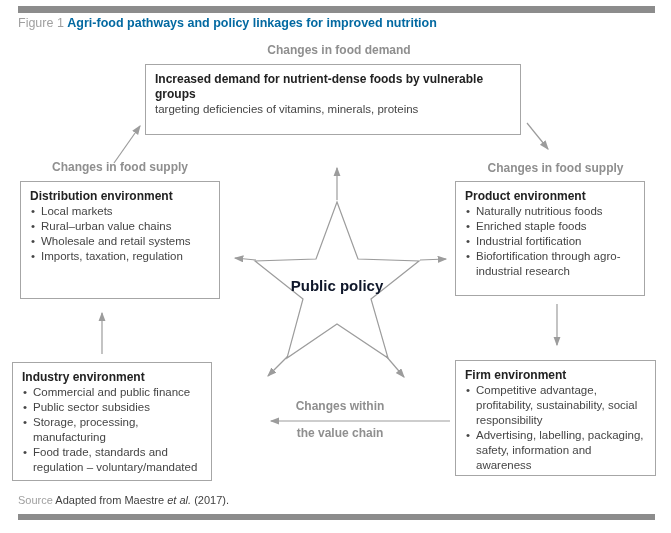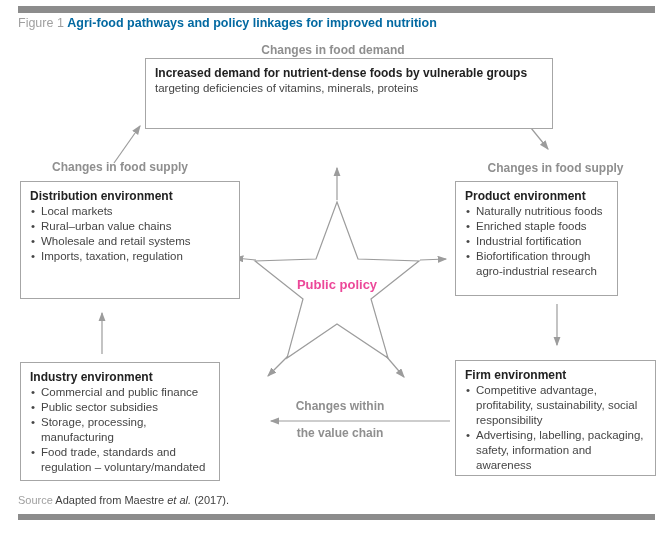--- a/index.html
+++ b/index.html
@@ -13,40 +13,40 @@
   .rule-top { top:6px; height:7px; }
   .rule-bottom { top:514px; height:6px; }
   .fig-caption { position:absolute; left:18px; top:16px; font-size:12.5px; }
   .fig-label { color:var(--muted); }
   .fig-title { color:#0369a1; font-weight:bold; }
   .layer { position:absolute; left:0; top:0; pointer-events:none; }
   .glabel {
     position:absolute; text-align:center; font-weight:bold; font-size:12px;
     color:var(--label-gray);
   }
-  .lbl-demand { left:145px; top:43px; width:376px; }
+  .lbl-demand { left:151px; top:43px; width:376px; }
   .lbl-supply-left { left:20px; top:160px; width:200px; }
   .lbl-supply-right { left:455px; top:161px; width:201px; }
   .box {
     position:absolute; box-sizing:border-box; border:1px solid var(--border);
     background:#ffffff; padding:7px 8px 5px 9px; font-size:11.5px;
     line-height:15px; color:var(--text-dark);
   }
   .box-title { font-weight:bold; font-size:12px; color:var(--heading); }
   .box ul { margin:0; padding:0; list-style:none; }
   .box li { position:relative; padding-left:11px; }
   .box li::before { content:"\2022"; position:absolute; left:1px; }
-  .box-demand { left:145px; top:58px; width:408px; height:71px; }
-  .box-distribution { left:20px; top:181px; width:220px; height:118px; }
-  .box-product { left:455px; top:181px; width:163px; height:115px; }
-  .box-industry { left:20px; top:362px; width:200px; height:119px; }
+  .box-demand { left:145px; top:64px; width:376px; height:71px; }
+  .box-distribution { left:20px; top:181px; width:200px; height:118px; }
+  .box-product { left:455px; top:181px; width:190px; height:115px; }
+  .box-industry { left:12px; top:362px; width:200px; height:119px; }
   .box-firm { left:455px; top:360px; width:201px; height:116px; }
   .center-label {
     position:absolute; left:277px; top:277px; width:120px; text-align:center;
-    font-weight:bold; font-size:13px; color:#ec4899;
+    font-weight:bold; font-size:15px; color:#0f172a;
   }
   .vc-line1 { left:260px; top:399px; width:160px; }
   .vc-line2 { left:260px; top:426px; width:160px; }
   .source-line { position:absolute; left:18px; top:494px; font-size:11px; color:#3f3f3f; }
   .source-label { color:var(--muted); }
 </style>
 </head>
 <body>
 
 <div class="page" style="--bar: #8c8c8c; --border: #a6a6a6; --arrow: #9c9c9c; --label-gray: #8f8f8f; --text-dark: #454545; --heading: #222222; --muted: #a0a0a0;">

